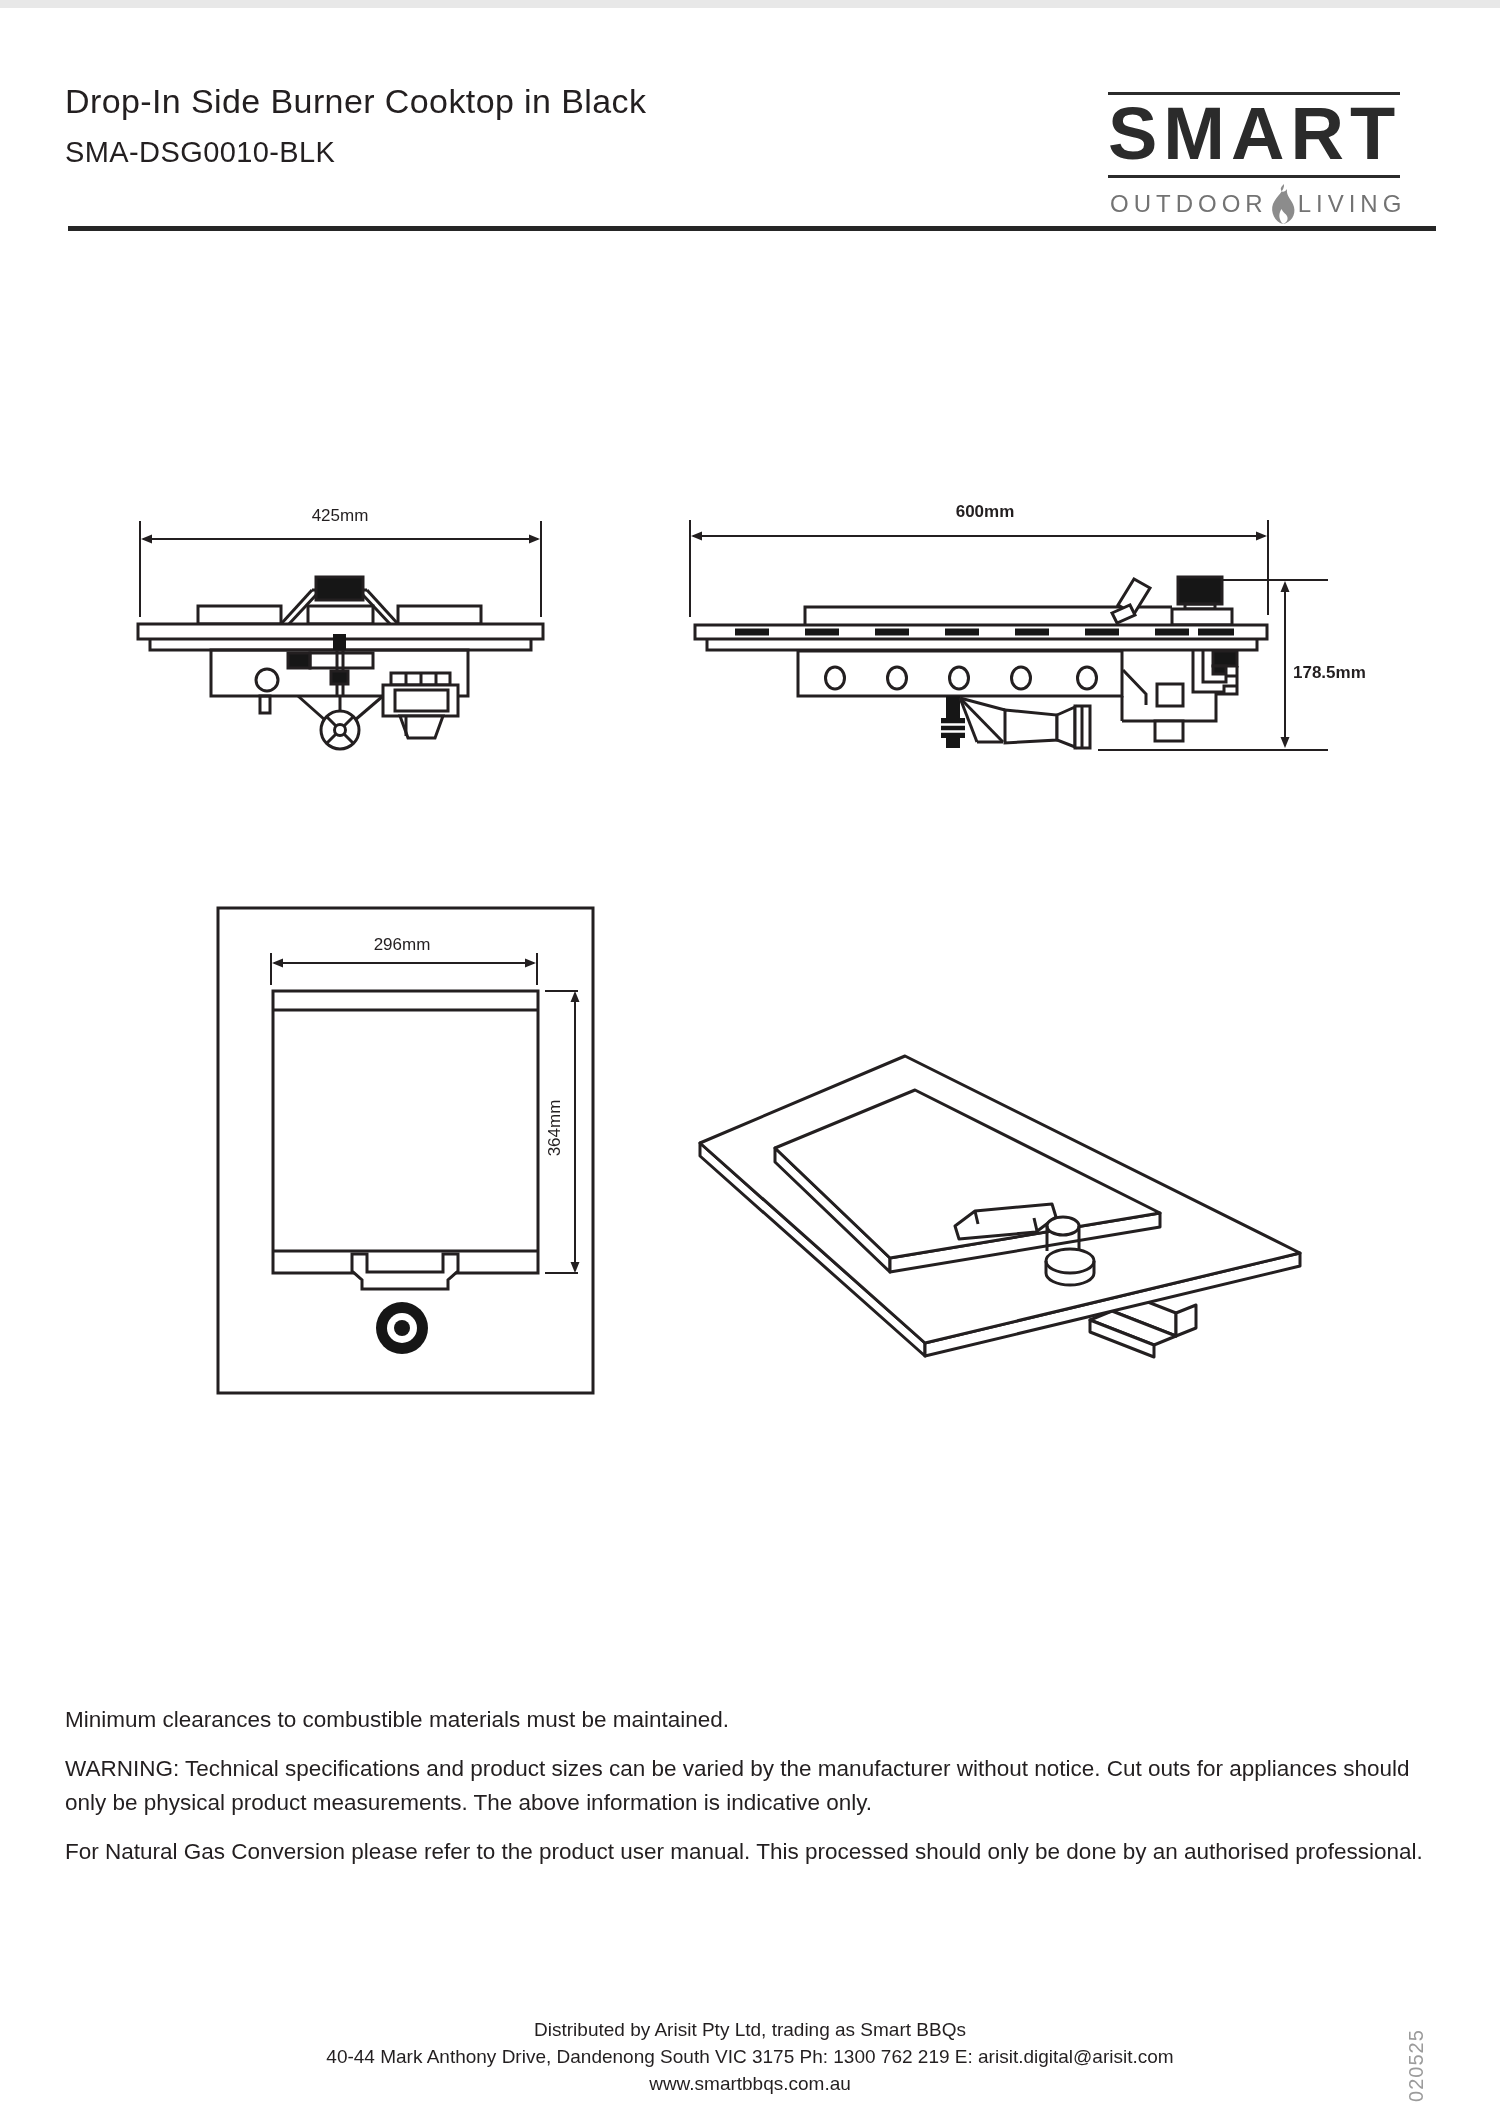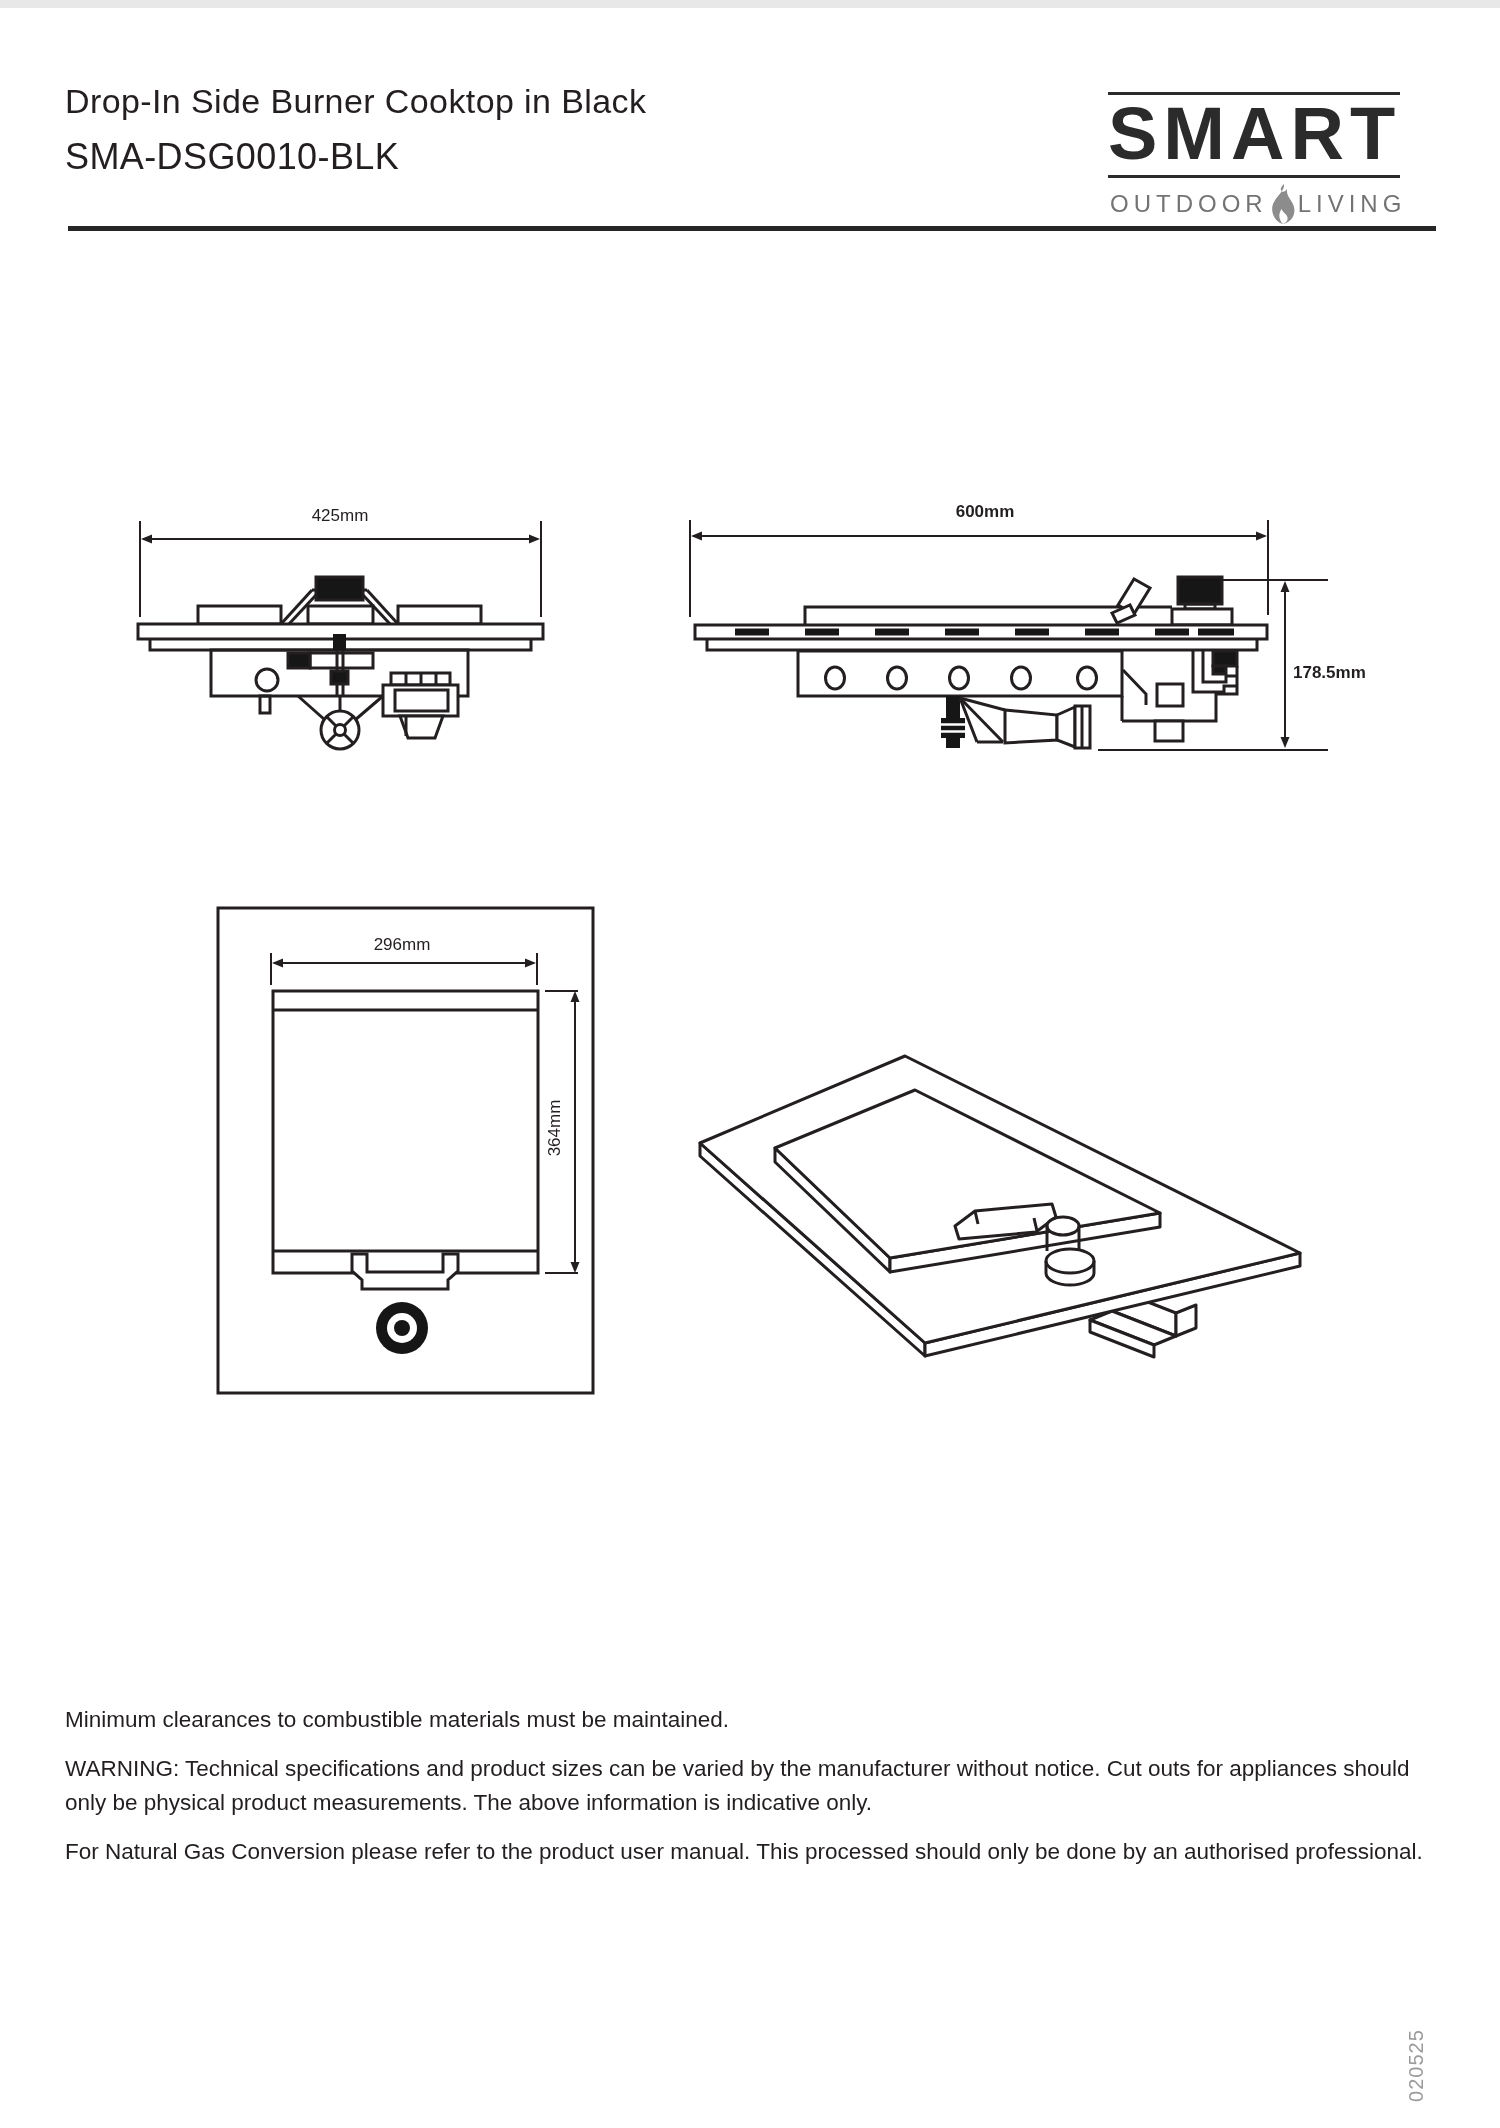--- a/index.html
+++ b/index.html
@@ -3,21 +3,21 @@
 <meta charset="utf-8">
 <style>
   * { margin:0; padding:0; box-sizing:border-box; }
   html,body { background:#e8e8e8; }
   .page {
     position:relative; width:1500px; height:2128px; background:#ffffff;
     font-family:"Liberation Sans", sans-serif; color:#231f20; overflow:hidden;
     margin:8px auto;
   }
   .title { position:absolute; left:65px; top:74px; font-size:34px; font-weight:400; letter-spacing:0.4px; }
-  .model { position:absolute; left:65px; top:128px; font-size:36px; font-weight:400; letter-spacing:0.4px;text-align:center; }
+  .model { position:absolute; left:65px; top:128px; font-size:29px; font-weight:400; letter-spacing:0.4px;text-align:center; }
   .logo { position:absolute; left:1108px; top:84px; width:292px; text-align:center; }
   .logo .rule-thin { height:3px; background:#2b2b2b; }
   .logo .brand { font-size:74px; font-weight:bold; letter-spacing:6px; line-height:1.05; color:#2b2b2b; margin:0 0 2px 0; }
   .logo .tagline { display:flex; align-items:center; justify-content:space-between; padding:6px 2px 2px 2px; color:#737373; font-size:24px; letter-spacing:5px; font-weight:400; }
   .page-rule { position:absolute; left:68px; top:218px; width:1368px; height:5px; background:#262626; }
   .drawing { position:absolute; }
   svg { display:block; }
   svg text { font-family:"Liberation Sans", sans-serif; fill:#231f20; font-size:17px; }
   svg .rot { font-size:17px; }
   .warnings { position:absolute; left:65px; top:1695px; width:1390px; font-size:22.5px; line-height:34px; }
@@ -250,16 +250,21 @@
     </g>
   </svg>
   </div>
 
   <div class="warnings">
     <p>Minimum clearances to combustible materials must be maintained.</p>
     <p>WARNING: Technical specifications and product sizes can be varied by the manufacturer without notice. Cut outs for appliances should only be physical product measurements. The above information is indicative only.</p>
     <p>For Natural Gas Conversion please refer to the product user manual. This processed should only be done by an authorised professional.</p>
   </div>
 
+  <div class="footer">
+    <div>Distributed by Arisit Pty Ltd, trading as Smart BBQs</div>
+    <div>40-44 Mark Anthony Drive, Dandenong South VIC 3175  Ph: 1300 762 219  E: arisit.digital@arisit.com</div>
+    <div>www.smartbbqs.com.au</div>
+  </div>
 
   <div class="docnum">020525</div>
 
 </div>
 
 </body></html>

